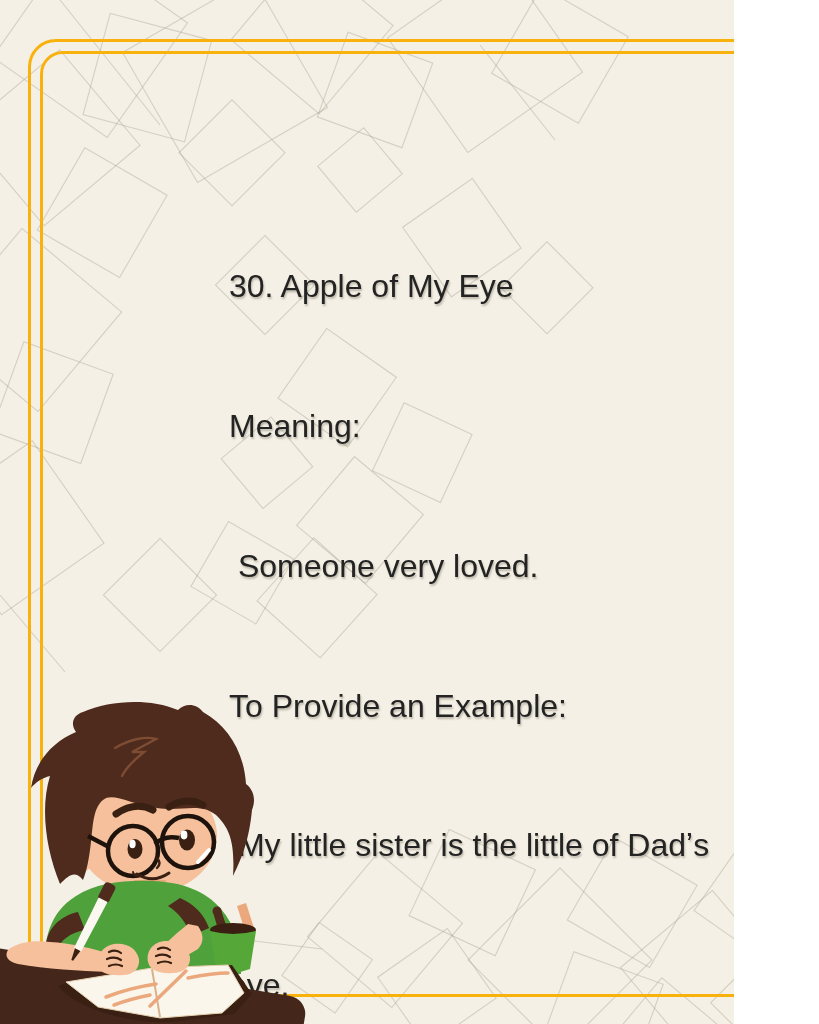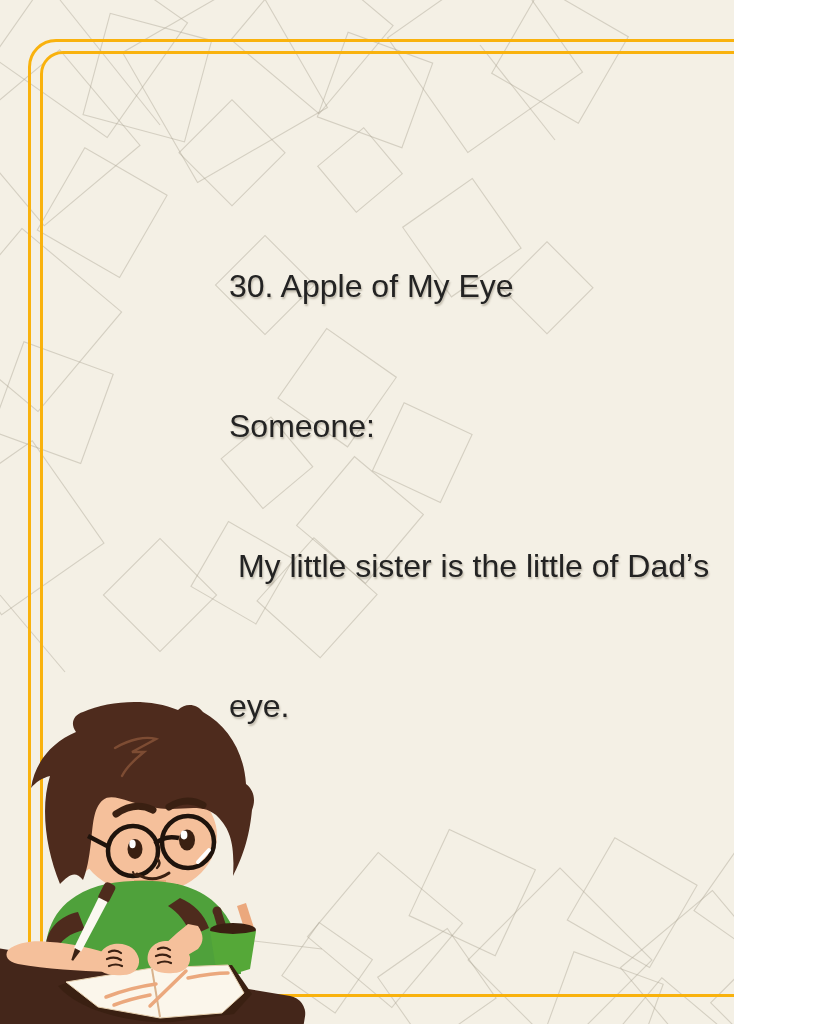--- a/index.html
+++ b/index.html
@@ -78,21 +78,23 @@
     <line x1="480" y1="45" x2="555" y2="140"></line>
     <line x1="254" y1="941" x2="322" y2="949"></line>
     <line x1="0" y1="595" x2="65" y2="672"></line>
   </svg>
 
   <div class="frame outer"></div>
   <div class="frame inner"></div>
 
   <div class="textblock">
     <div>30. Apple of My Eye</div>
-    <div>Someone:</div>
+    <div>Meaning:</div>
+    <div> Someone very loved.</div>
+    <div>To Provide an Example:</div>
     <div> My little sister is the little of Dadʼs</div>
     <div>eye.</div>
     
     
     
   </div>
 
   <svg class="illus" viewBox="0 0 320 340" xmlns="http://www.w3.org/2000/svg" aria-hidden="true">
 
     <g>

